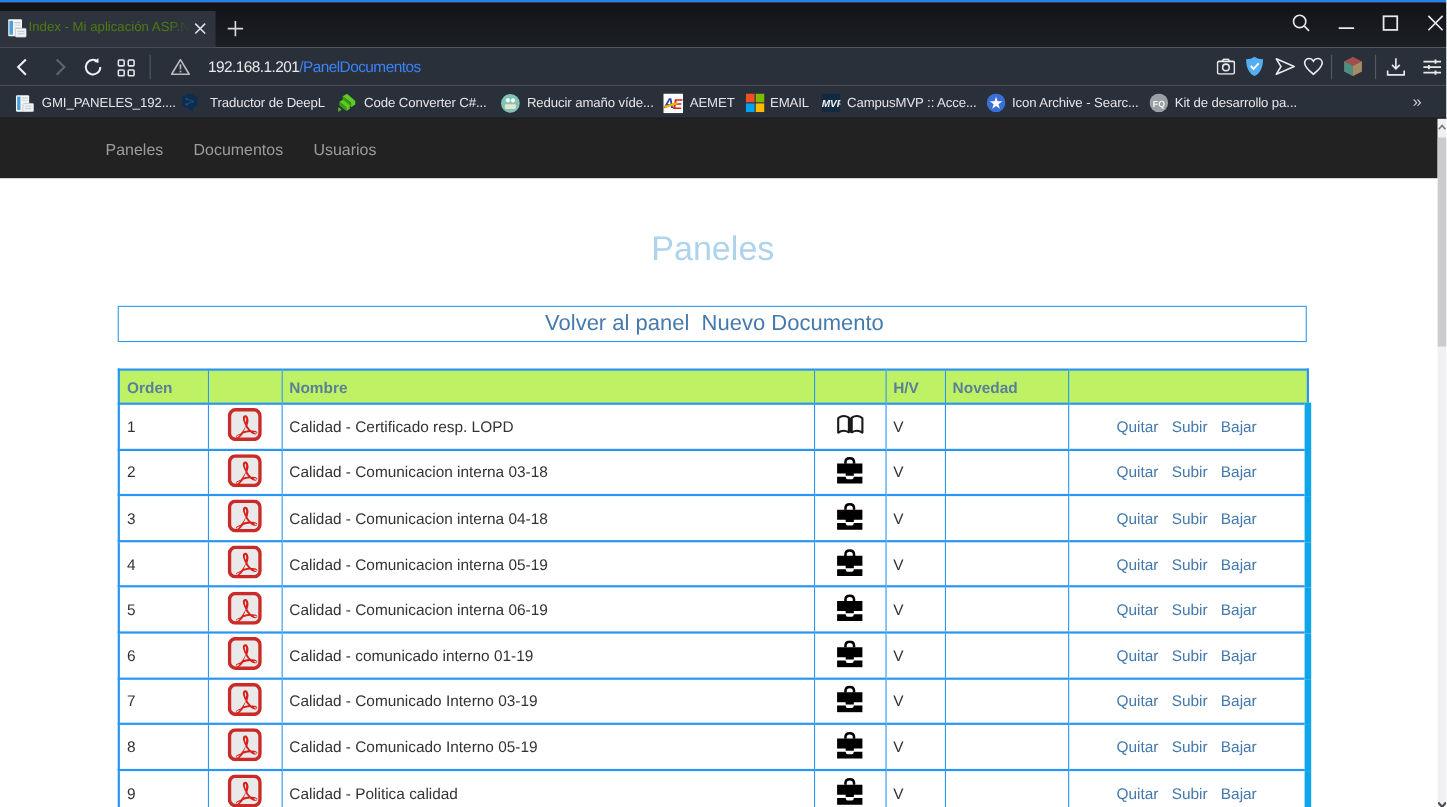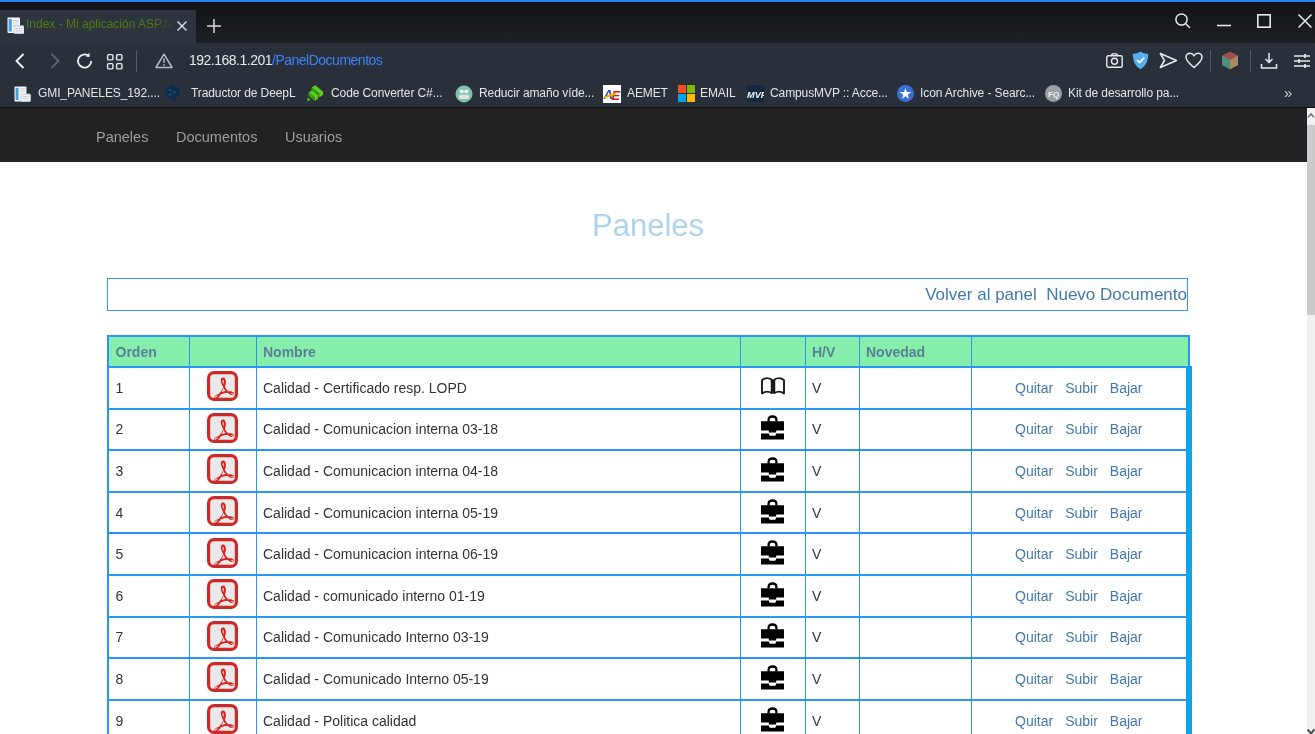--- a/index.html
+++ b/index.html
@@ -17,28 +17,28 @@
 #toolbar { left:0; top:43px; width:1315px; height:35px; background:#2a303a; }
 #bookmarks { left:0; top:78px; width:1315px; height:30px; background:#2a303a; border-bottom:1px solid #0e1013; }
 .bmtext { font-size:12px; letter-spacing:-0.1px; color:#e3e5e8; white-space:nowrap; }
 #urltext { left:189px; top:52px; font-size:14px; letter-spacing:-0.5px; color:#e6e9ec; }
 #urltext .dim { color:#3b82f6; }
 
 
 #navbar { left:0; top:108px; width:1307px; height:54px; background:#222; }
 .navlink { position:absolute; top:2px; height:54px; line-height:54px; font-size:14.5px; color:#9d9d9d; }
 #pagetitle { left:0; top:208px; width:1296px; text-align:center; font-size:31px; color:#aed3ec; }
-#linkbox { left:107px; top:278px; width:1081px; height:33px; border:1px solid #319cec; text-align:right; line-height:31px; font-size:17px; text-indent:4px; }
+#linkbox { left:107px; top:278px; width:1081px; height:33px; border:1px solid #319cec; text-align:center; line-height:31px; font-size:20px; text-indent:4px; }
 .plink { color:#4479ad; }
 #scroll { left:1307px; top:108px; width:8px; height:626px; background:#f1f1f3; }
 #scrollthumb { left:0px; top:17px; width:8px; height:190px; background:#cbcbcd; }
 
 
 #tbl { position:absolute; left:107px; top:335px; border-collapse:collapse; table-layout:fixed; font-size:14px; color:#333; }
-#tbl th { background:#86efac; color:#5b7e99; font-weight:bold; font-size:14px; text-align:left; padding:0 0 0 6.5px;
+#tbl th { background:#bef264; color:#5b7e99; font-weight:bold; font-size:14px; text-align:left; padding:0 0 0 6.5px;
   border:1px solid #2a96f3; border-top:2px solid #2a96f3; border-bottom:2px solid #2a96f3; height:31px; }
 #tbl td { border:1px solid #2a96f3; border-bottom:2px solid #2a96f3; height:41.6px; padding:0 0 0 6.5px; vertical-align:middle; }
 #tbl td.c { text-align:center; padding:0; }
 #tbl td.links { text-align:center; padding:0; color:#4479ad; }
 #tbl td.links span { margin:0 6px; }
 #tbl tr td:first-child { border-left:2px solid #2a96f3; }
 #tbl tr td:last-child { border-right:6px solid #0ea5e9; }
 #tbl tr th:first-child { border-left:2px solid #2a96f3; }
 #tbl tr th:last-child { border-right:2px solid #2a96f3; }
 </style>

